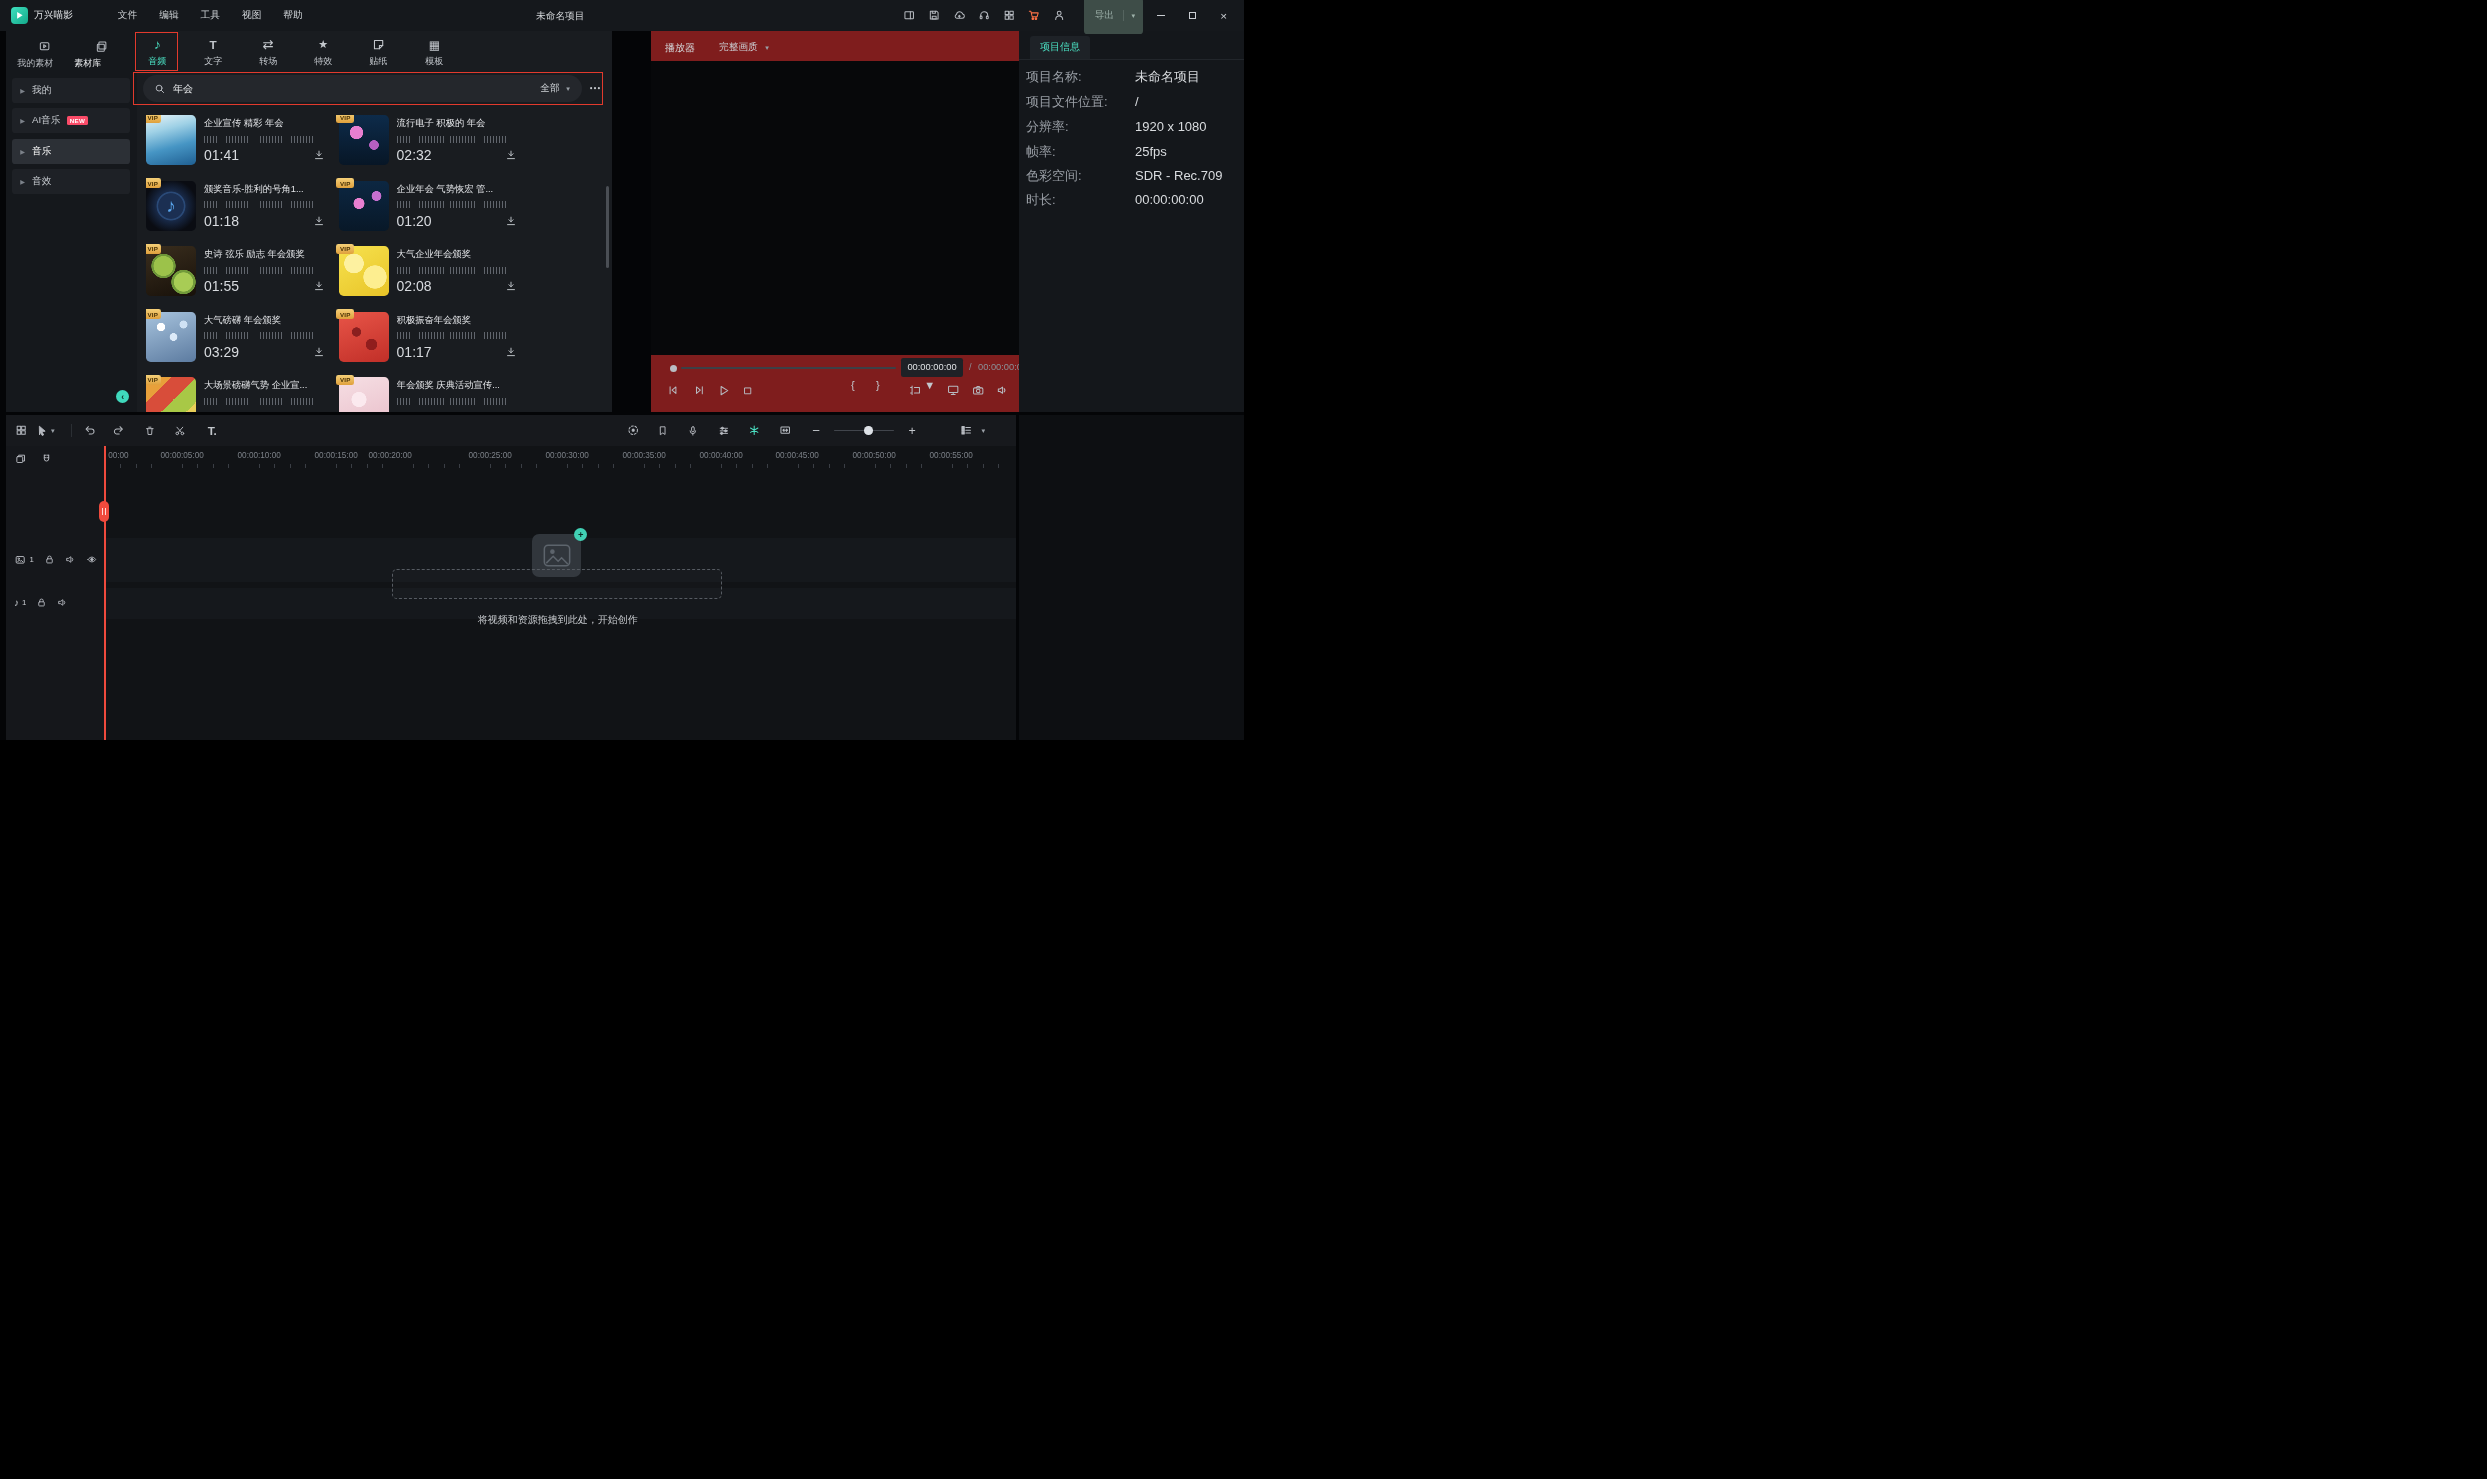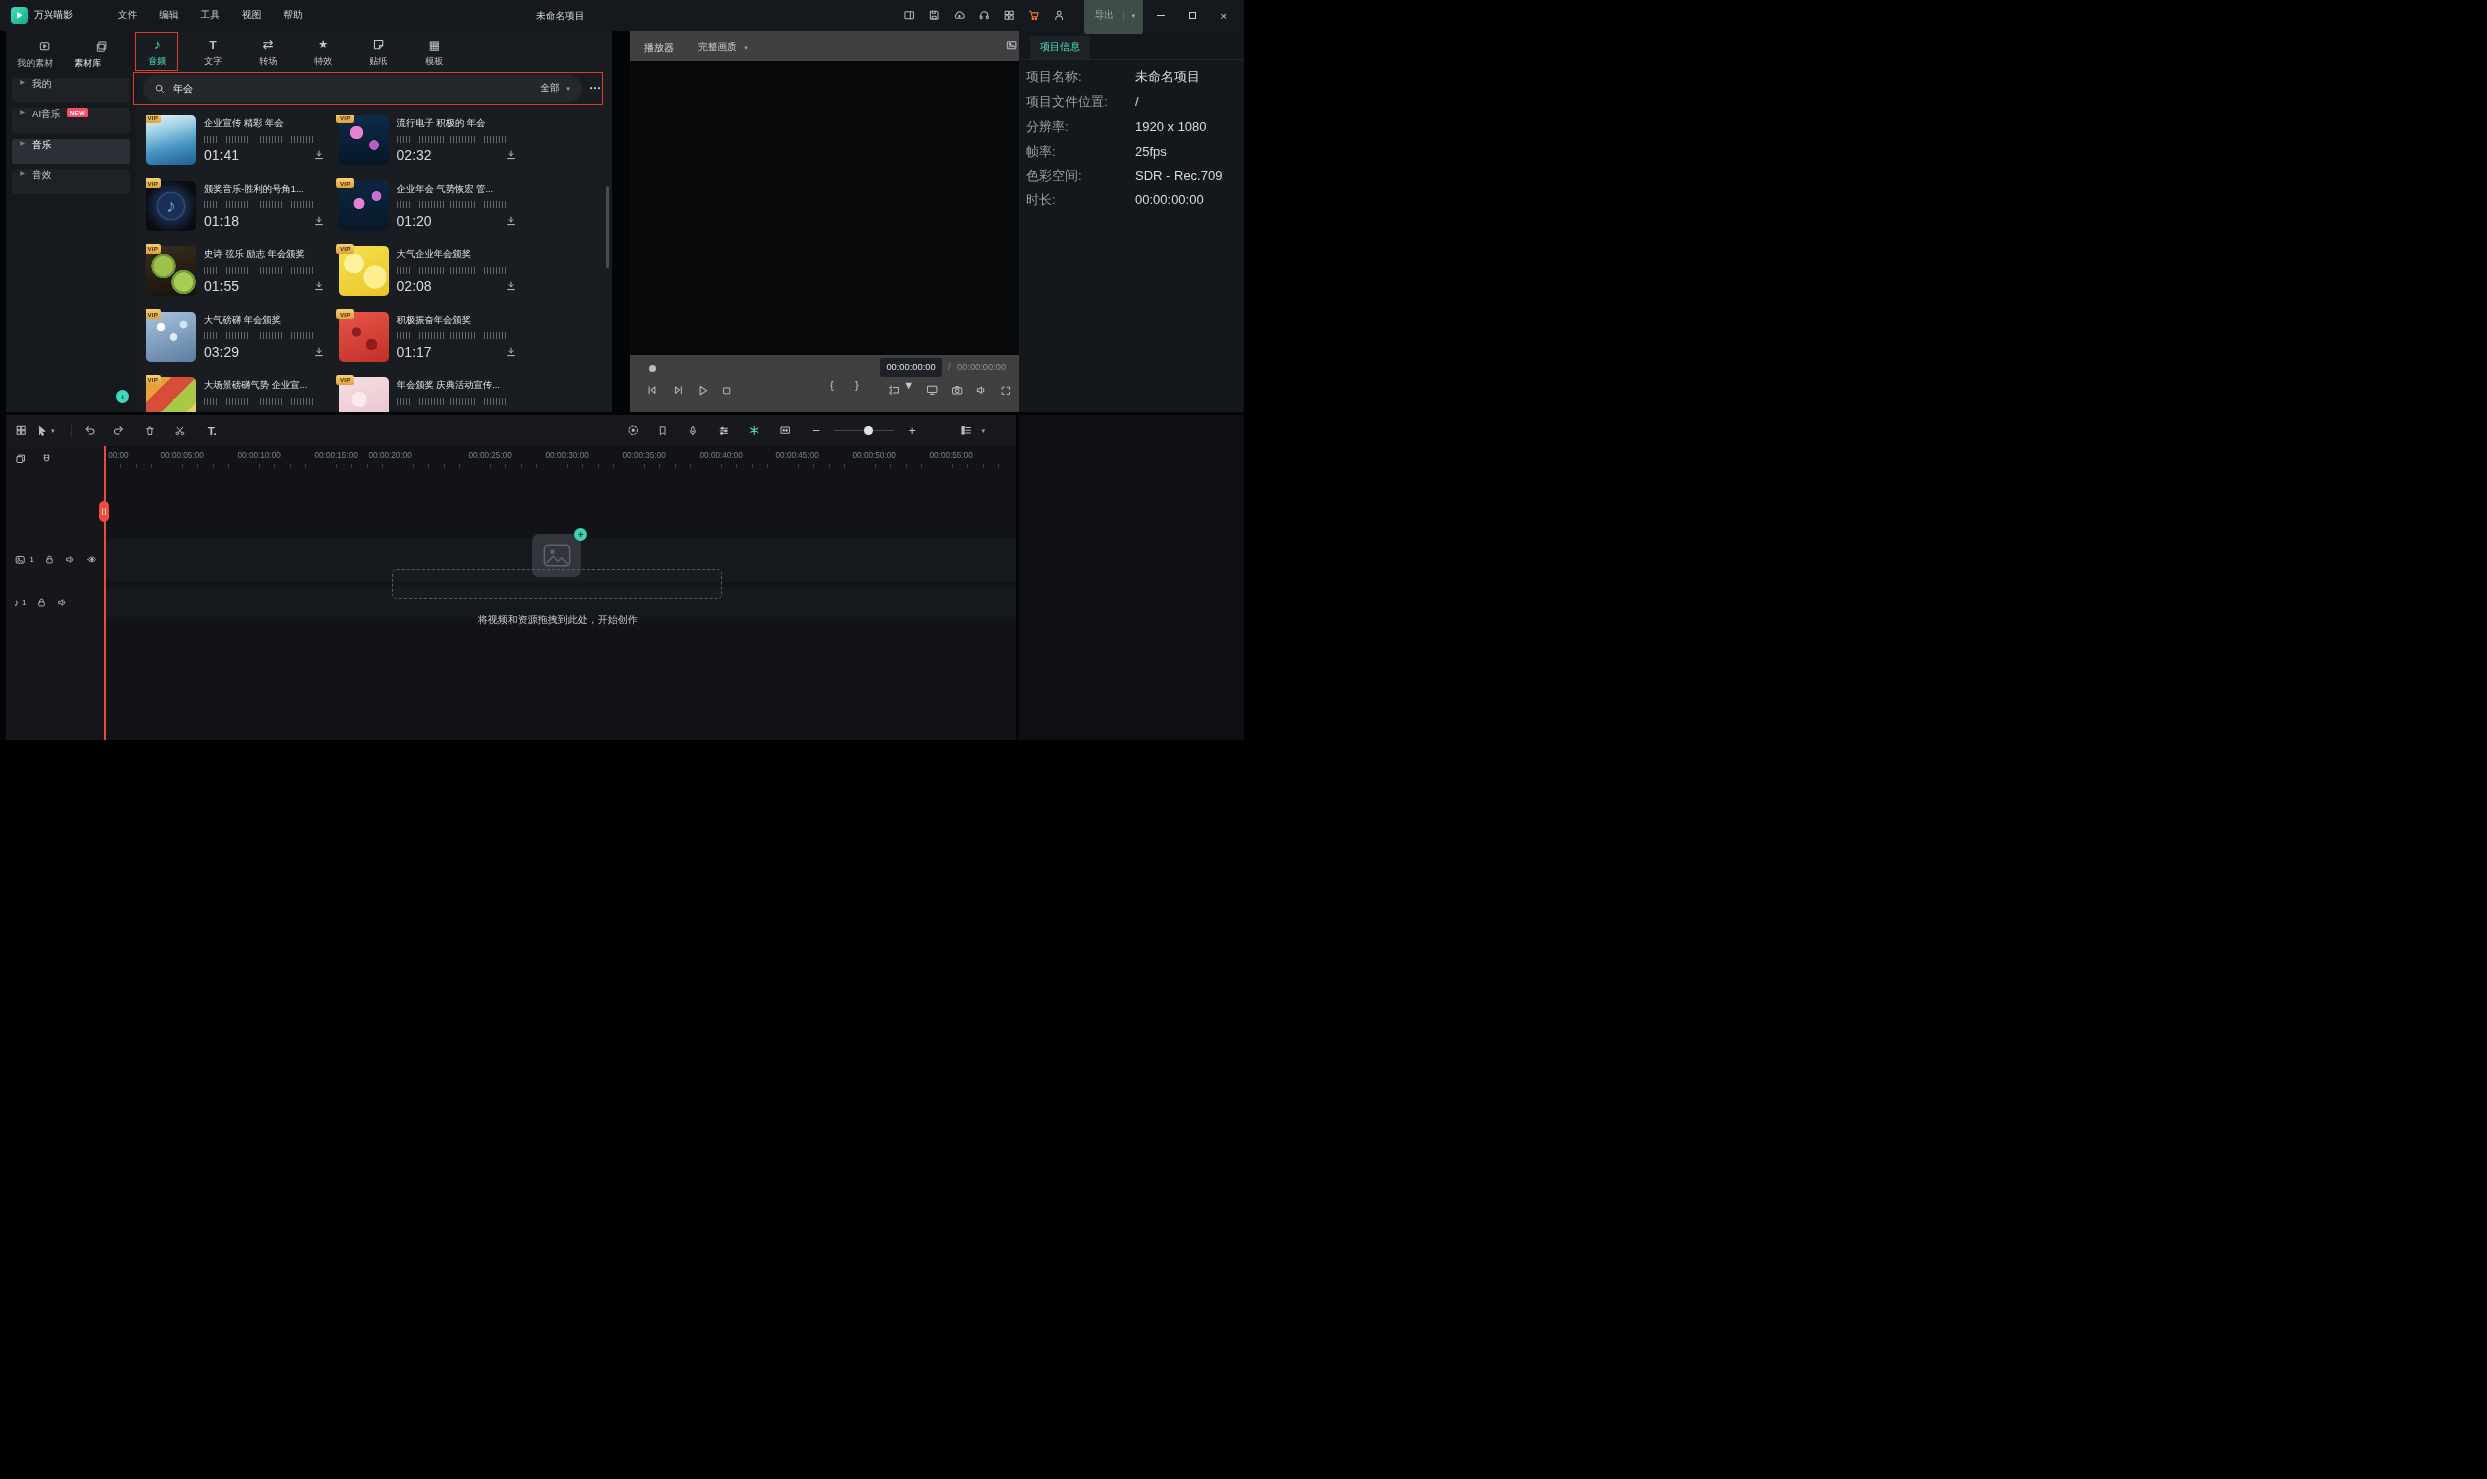--- a/index.html
+++ b/index.html
@@ -18,30 +18,30 @@
 .export-btn{display:flex;align-items:center;height:36px;background:#3e4d48;border-radius:3.1px;padding-left:11px;color:#9db1aa;font-size:9.7px;margin-left:9.3px}
 .export-btn .sep{width:0.8px;height:11px;background:#55645f;margin-left:9.3px}
 .export-btn .chev{padding:0 6.2px;font-size:6.2px;color:#9db1aa}
 .win-btn{width:25px;height:20px;display:flex;align-items:center;justify-content:center;color:#c9cdd2}
 .min-bar{width:7.8px;height:1.6px;background:#c9cdd2}
 .max-box{width:7px;height:7px;border:0.9px solid #c9cdd2}
 .close-x{font-size:11.7px;line-height:1}
 
 .media-panel{position:absolute;left:6.2px;top:31px;width:606px;height:381px;background:#191c20;overflow:hidden}
 .lib-col{position:absolute;left:0;top:0;width:131px;height:381px;background:#15181c}
-.player-panel{position:absolute;left:630px;top:31px;width:401px;height:381px;background:#404040}
+.player-panel{position:absolute;left:651px;top:31px;width:401px;height:381px;background:#7f1d1d}
 .info-panel{position:absolute;left:1019px;top:31px;width:225px;height:381px;background:#14171b}
 .timeline{position:absolute;left:6.2px;top:415px;width:1010px;height:325px;background:#111316}
 .right-strip{position:absolute;left:1019px;top:415px;width:225px;height:325px;background:#0d0f12}
 
 .lib-tab{position:absolute;top:7px;width:54px;color:#b9bdc3}
 .lib-tab .ic{height:15.5px;display:flex;align-items:center;justify-content:center;margin-bottom:3.1px}
 .lib-tab .lbl{font-size:9px}
 .lib-tab.active{color:#eceef0}
-.nav-item{position:absolute;left:6.2px;width:118px;height:25px;border-radius:3.1px;display:flex;align-items:flex-start;padding:0 7.8px;background:#1e2126;color:#c7cbd0;font-size:9.7px}
+.nav-item{position:absolute;left:6.2px;width:118px;height:25px;border-radius:3.1px;display:flex;align-items:center;padding:0 7.8px;background:#1e2126;color:#c7cbd0;font-size:9.7px}
 .nav-item .arr{font-size:6.2px;color:#7c828a;margin-right:7px}
 .nav-item.sel{background:#2c3036;color:#fff;font-weight:normal}
 .badge-new{background:#fb4b68;color:#fff;font-size:6.2px;font-weight:bold;border-radius:1.6px;padding:0.8px 3.1px;margin-left:6.2px;letter-spacing:0.3px}
 .collapse-btn{position:absolute;left:110px;top:359px;width:13.2px;height:13.2px;border-radius:50%;background:#3fd8bc;color:#0c2b24;display:flex;align-items:center;justify-content:center;font-size:8.6px;font-weight:bold;z-index:3}
 
 .mtab{position:absolute;top:5.4px;width:40px;text-align:center;color:#c3c7cc}
 .mtab .ic{height:17px;font-size:13.2px;display:flex;align-items:center;justify-content:center;color:inherit}
 .mtab .ic svg{stroke:#c3c7cc}
 .mtab.active{color:#4be1c3}
 .mtab .lbl{font-size:9px;margin-top:1.6px}

